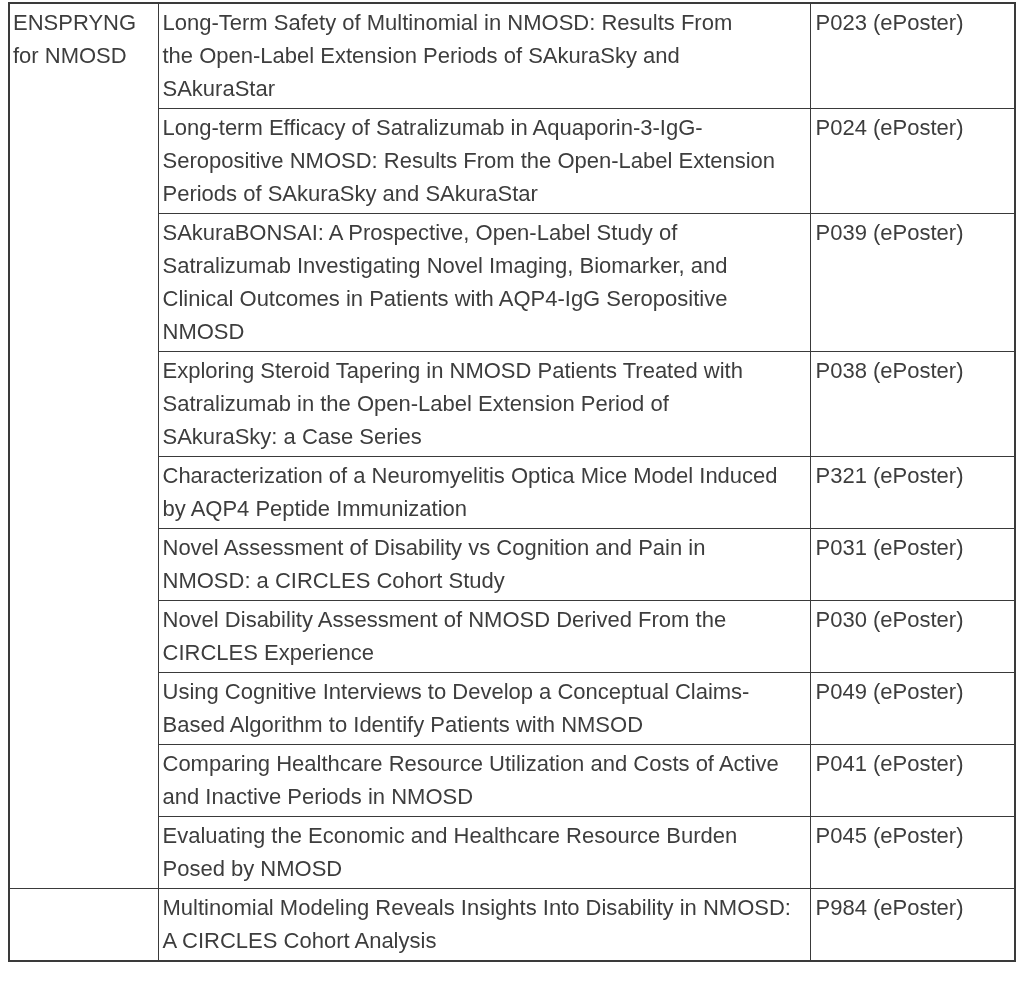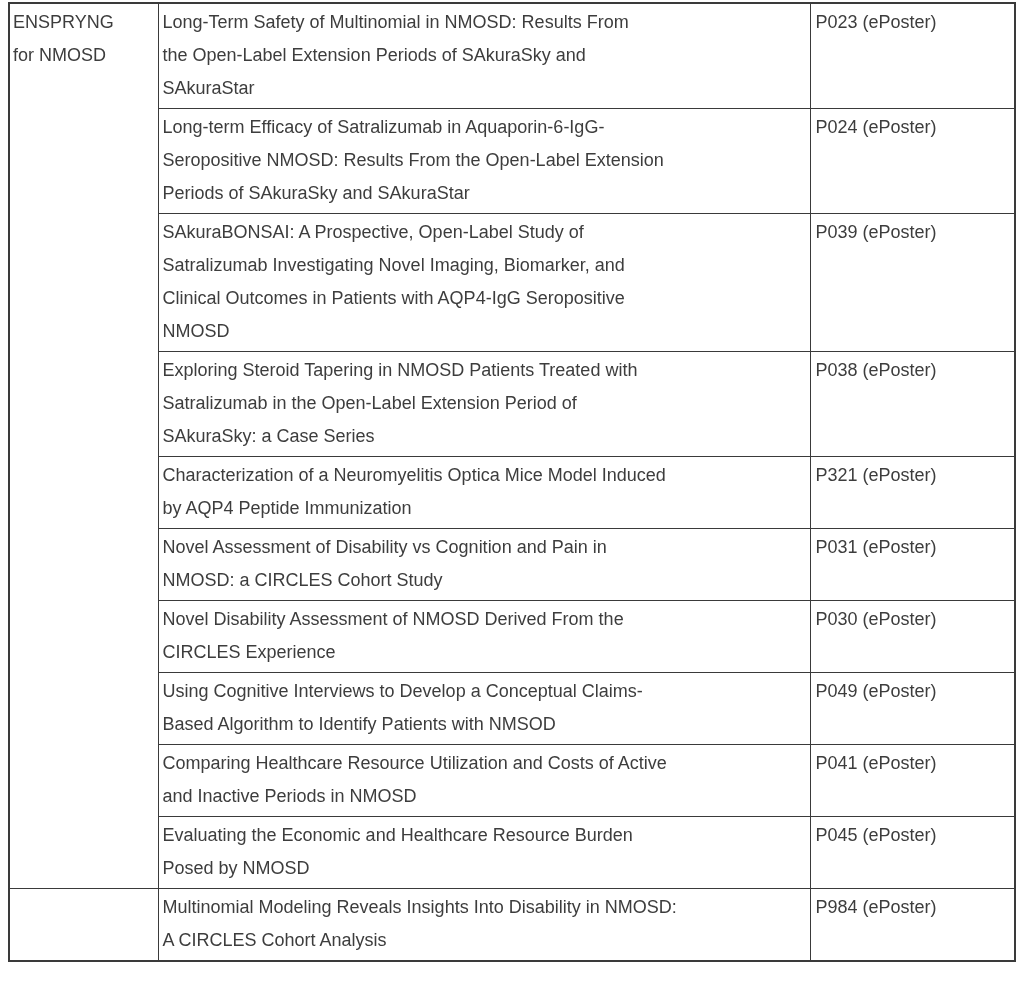--- a/index.html
+++ b/index.html
@@ -14,21 +14,21 @@
     border-collapse: collapse;
     table-layout: fixed;
     width: 1006px;
     margin: 2px 0 0 8px;
     border: 2px solid #3a3a3a;
   }
   .poster-table td {
     border: 1px solid #3a3a3a;
     vertical-align: top;
     font-family: "Liberation Sans", sans-serif;
-    font-size: 18px;
+    font-size: 22px;
     line-height: 33px;
     color: #3d3d3d;
     padding: 2px 4px 3px 4px;
     white-space: pre-line;
     overflow: hidden;
     word-wrap: break-word;
   }
   .poster-table td.category-cell {
     padding-left: 3px;
   }
@@ -49,21 +49,21 @@
   <tbody>
       <tr>
         <td class="category-cell" rowspan="10">ENSPRYNG
 for NMOSD</td>
         <td class="title-cell">Long-Term Safety of Multinomial in NMOSD: Results From
 the Open-Label Extension Periods of SAkuraSky and
 SAkuraStar</td>
         <td class="code-cell">P023 (ePoster)</td>
       </tr>
       <tr>
-        <td class="title-cell">Long-term Efficacy of Satralizumab in Aquaporin-6-IgG-
+        <td class="title-cell">Long-term Efficacy of Satralizumab in Aquaporin-3-IgG-
 Seropositive NMOSD: Results From the Open-Label Extension
 Periods of SAkuraSky and SAkuraStar</td>
         <td class="code-cell">P024 (ePoster)</td>
       </tr>
       <tr>
         <td class="title-cell">SAkuraBONSAI: A Prospective, Open-Label Study of
 Satralizumab Investigating Novel Imaging, Biomarker, and
 Clinical Outcomes in Patients with AQP4-IgG Seropositive
 NMOSD</td>
         <td class="code-cell">P039 (ePoster)</td>

